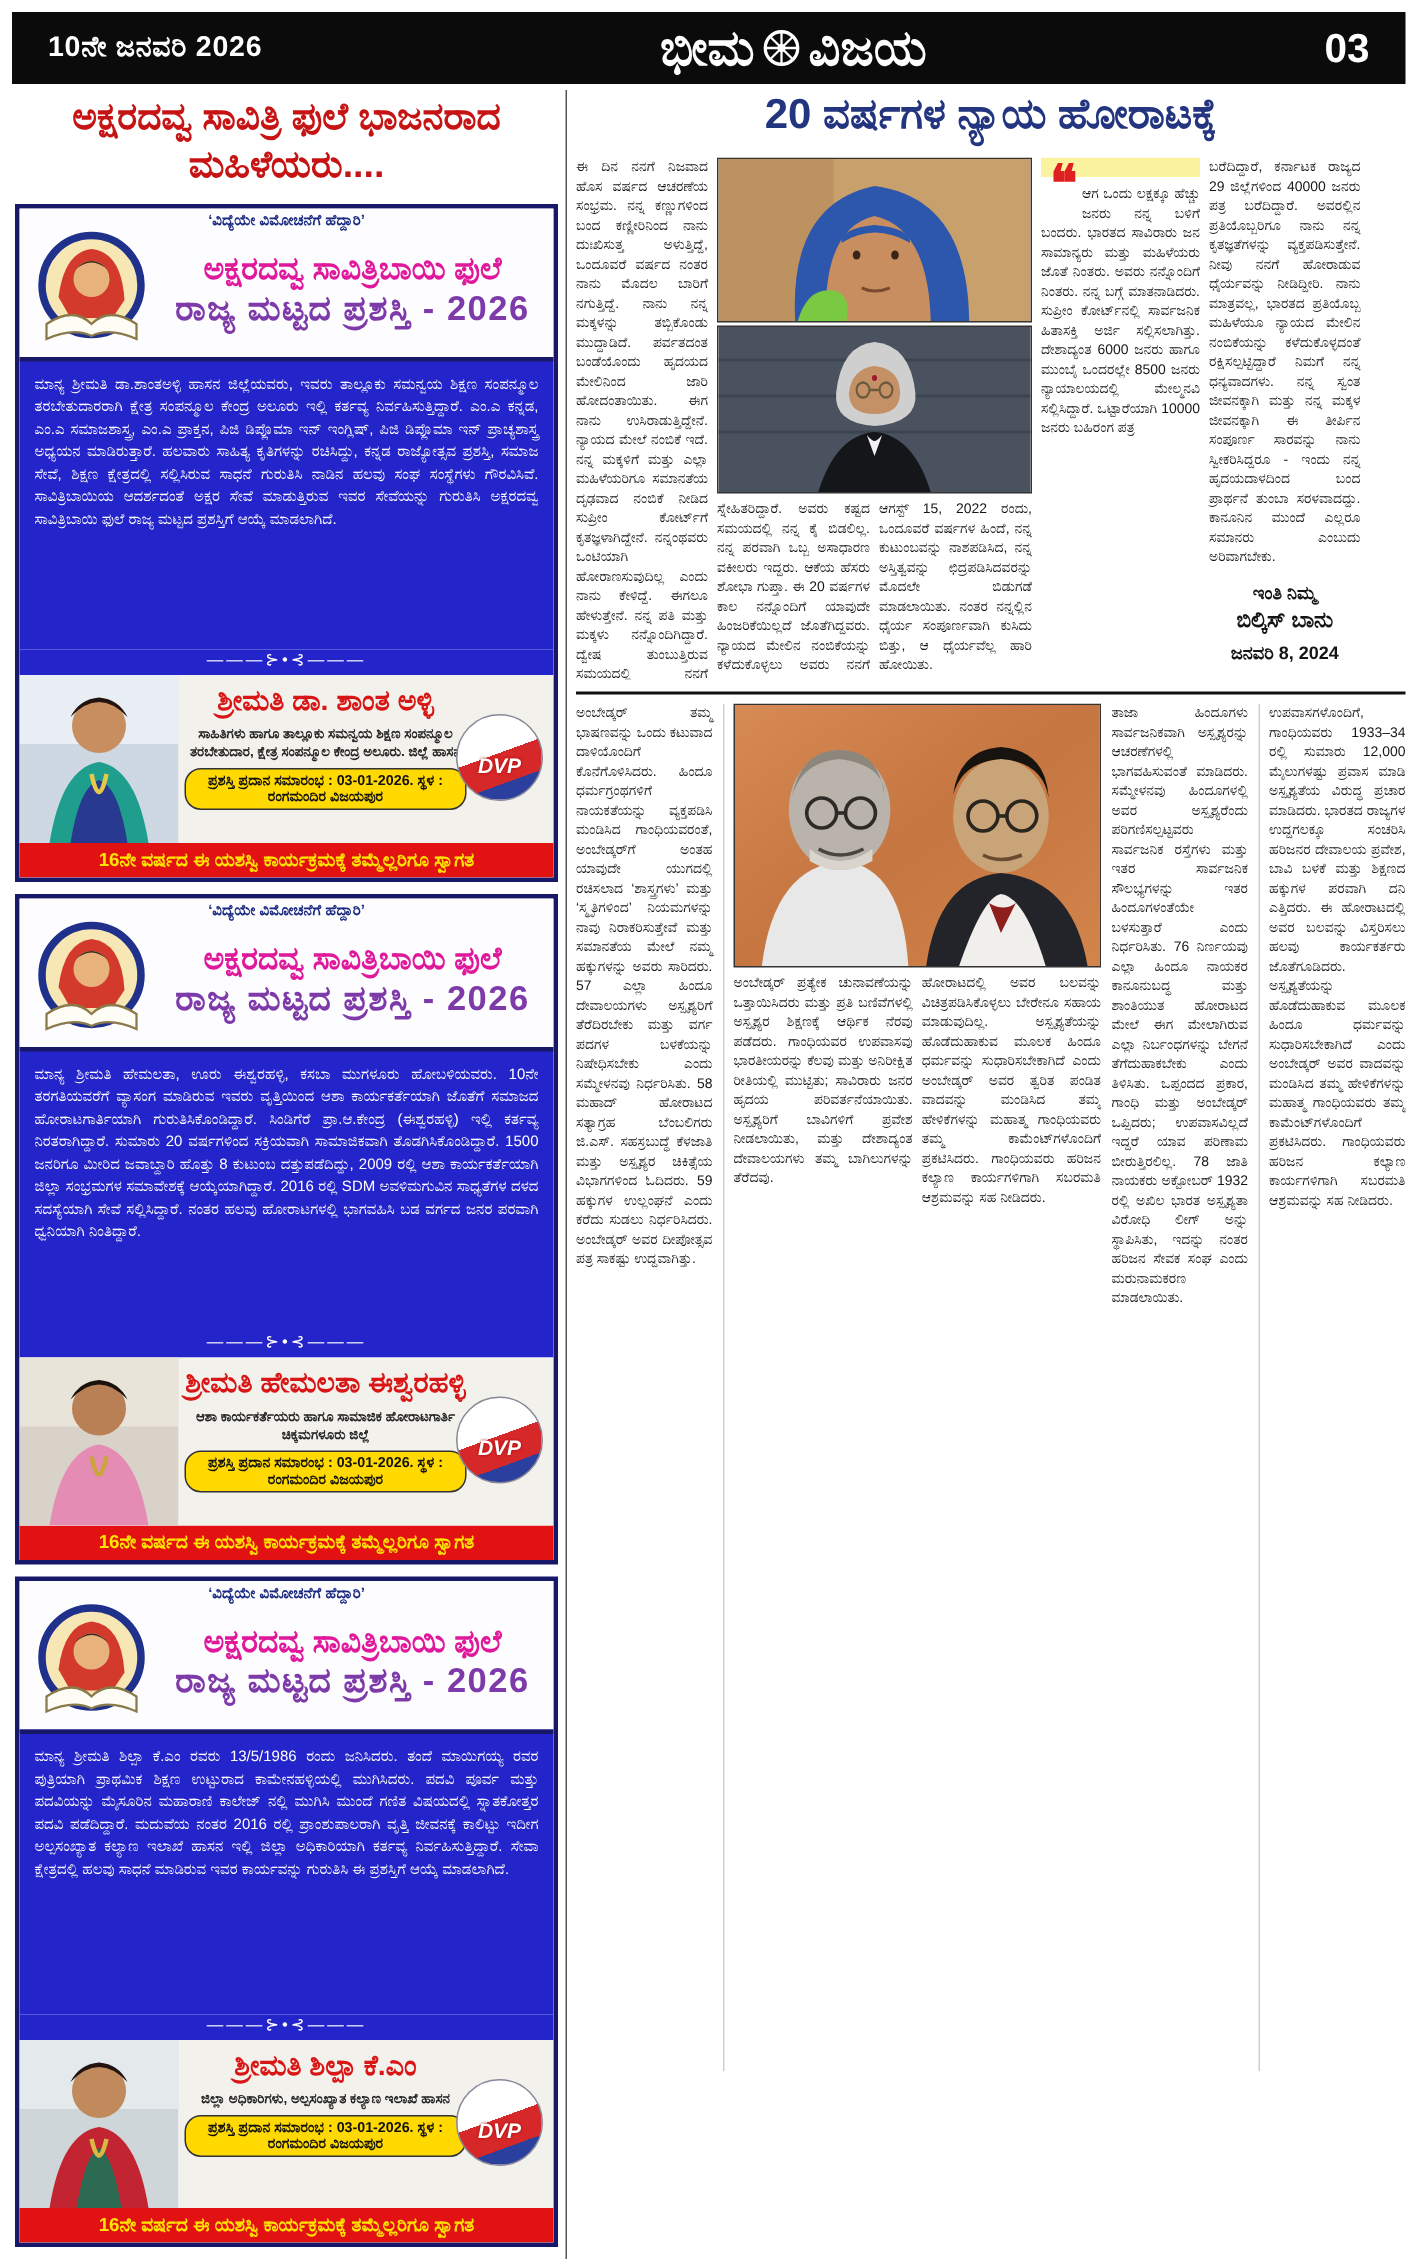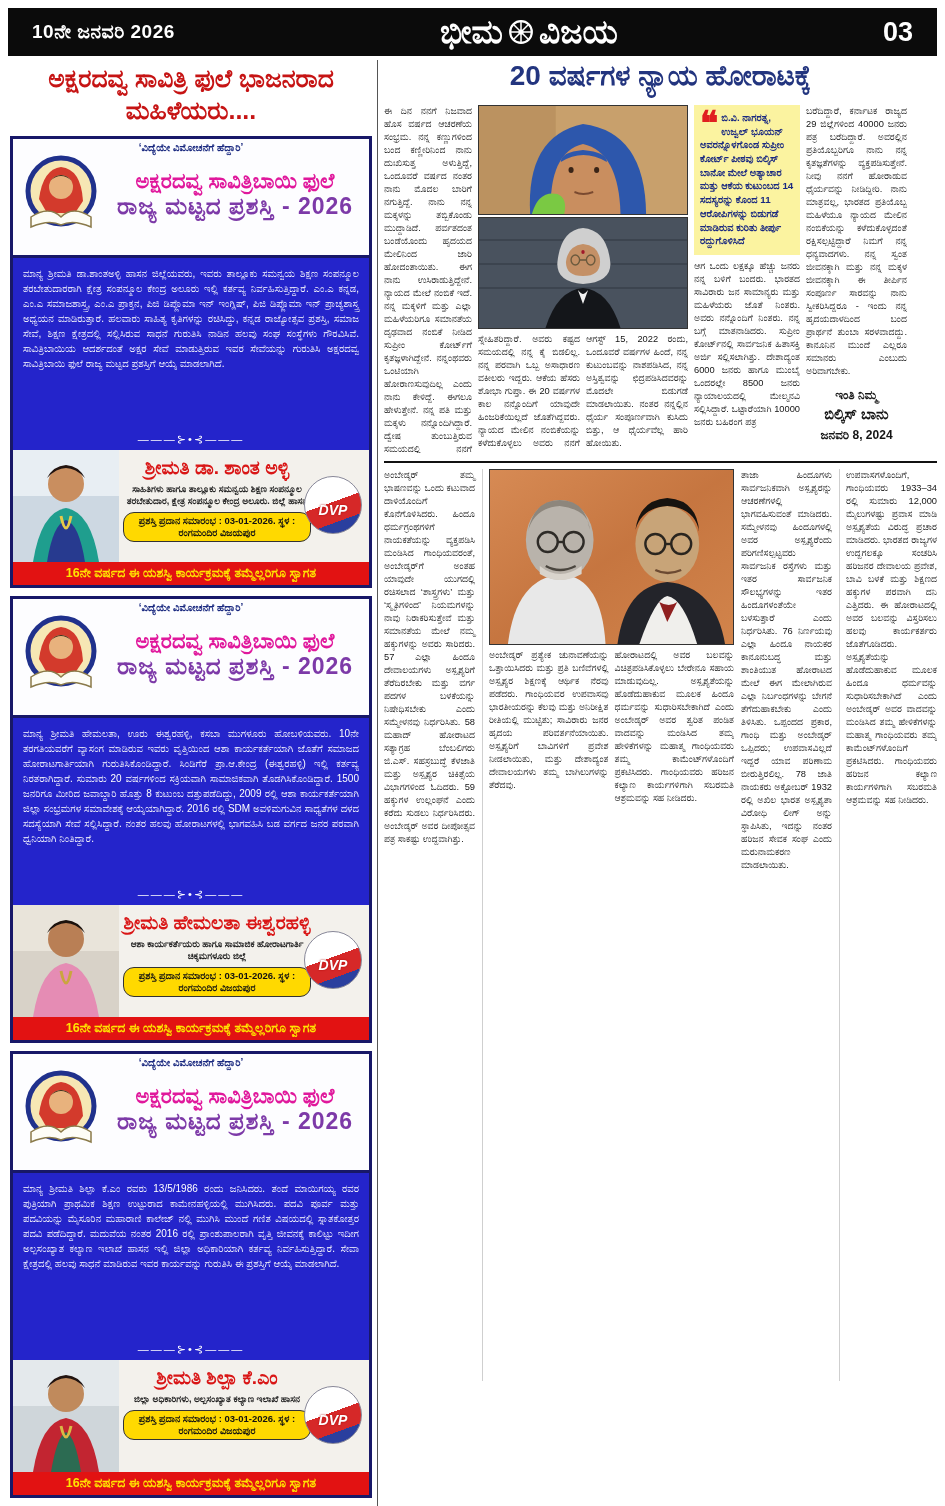--- a/index.html
+++ b/index.html
@@ -21,21 +21,21 @@
   
   .left-col{position:absolute;left:10px;top:62px;width:362px;}
   .left-head{
     color:#c61414;font-size:25px;font-weight:bold;line-height:1.28;text-align:center;margin:0 4px 10px;
   }
   .award-box{
     border:3px solid #181868;background:#fff;margin-bottom:8px;display:flex;flex-direction:column;
     overflow:hidden;box-sizing:border-box;
   }
   .ab-1{height:452px;} .ab-2{height:447px;} .ab-3{height:447px;}
-  .ab-head{background:#fdfdff;padding:3px 6px 20px;text-align:center;}
+  .ab-head{background:#fdfdff;padding:3px 6px 4px;text-align:center;}
   .ab-tagline{color:#1b2a80;font-size:10px;font-weight:bold;}
   .ab-head-row{display:flex;align-items:center;gap:4px;margin-top:1px;}
   .savitri{width:84px;height:80px;flex:none;}
   .ab-titles{flex:1;}
   .ab-title1{color:#e0189c;font-size:21px;font-weight:bold;line-height:1.15;}
   .ab-title2{color:#7d3aa8;font-size:23px;font-weight:bold;line-height:1.2;letter-spacing:1px;}
   .ab-body{
     background:#2424cb;color:#fff;font-size:10px;line-height:1.5;text-align:justify;
     padding:8px 10px 2px;flex:1;border-top:3px solid #181868;overflow:hidden;
   }
@@ -295,21 +295,20 @@
         </div>
         <div class="a1-sub">
           <div class="coltxt">ಸ್ನೇಹಿತರಿದ್ದಾರೆ. ಅವರು ಕಷ್ಟದ ಸಮಯದಲ್ಲಿ ನನ್ನ ಕೈ ಬಿಡಲಿಲ್ಲ. ನನ್ನ ಪರವಾಗಿ ಒಬ್ಬ ಅಸಾಧಾರಣ ವಕೀಲರು ಇದ್ದರು. ಆಕೆಯ ಹೆಸರು ಶೋಭಾ ಗುಪ್ತಾ. ಈ 20 ವರ್ಷಗಳ ಕಾಲ ನನ್ನೊಂದಿಗೆ ಯಾವುದೇ ಹಿಂಜರಿಕೆಯಿಲ್ಲದೆ ಜೊತೆಗಿದ್ದವರು. ನ್ಯಾಯದ ಮೇಲಿನ ನಂಬಿಕೆಯನ್ನು ಕಳೆದುಕೊಳ್ಳಲು ಅವರು ನನಗೆ ಅವಕಾಶ ನೀಡಲಿಲ್ಲ.</div>
           <div class="coltxt">ಆಗಸ್ಟ್ 15, 2022 ರಂದು, ಒಂದೂವರೆ ವರ್ಷಗಳ ಹಿಂದೆ, ನನ್ನ ಕುಟುಂಬವನ್ನು ನಾಶಪಡಿಸಿದ, ನನ್ನ ಅಸ್ತಿತ್ವವನ್ನು ಛಿದ್ರಪಡಿಸಿದವರನ್ನು ಮೊದಲೇ ಬಿಡುಗಡೆ ಮಾಡಲಾಯಿತು. ನಂತರ ನನ್ನಲ್ಲಿನ ಧೈರ್ಯ ಸಂಪೂರ್ಣವಾಗಿ ಕುಸಿದು ಬಿತ್ತು, ಆ ಧೈರ್ಯವೆಲ್ಲ ಹಾರಿ ಹೋಯಿತು.</div>
         </div>
       </div>
 
       <div class="a1-col3">
         <div class="quote-box">
           <span class="qmark">❝</span>
-          <span>ಬಿ.ವಿ. ನಾಗರತ್ನ, ಉಜ್ವಲ್ ಭೂಯನ್ ಅವರನ್ನೊಳಗೊಂಡ ಸುಪ್ರೀಂ ಕೋರ್ಟ್ ಪೀಠವು ಬಿಲ್ಕಿಸ್ ಬಾನೋ ಮೇಲೆ ಅತ್ಯಾಚಾರ ಮತ್ತು ಆಕೆಯ ಕುಟುಂಬದ 14 ಸದಸ್ಯರನ್ನು ಕೊಂದ 11 ಆರೋಪಿಗಳನ್ನು ಬಿಡುಗಡೆ ಮಾಡಿರುವ ಕುರಿತು ತೀರ್ಪು ರದ್ದುಗೊಳಿಸಿದೆ</span>
         </div>
         <div class="coltxt">ಆಗ ಒಂದು ಲಕ್ಷಕ್ಕೂ ಹೆಚ್ಚು ಜನರು ನನ್ನ ಬಳಿಗೆ ಬಂದರು. ಭಾರತದ ಸಾವಿರಾರು ಜನ ಸಾಮಾನ್ಯರು ಮತ್ತು ಮಹಿಳೆಯರು ಜೊತೆ ನಿಂತರು. ಅವರು ನನ್ನೊಂದಿಗೆ ನಿಂತರು. ನನ್ನ ಬಗ್ಗೆ ಮಾತನಾಡಿದರು. ಸುಪ್ರೀಂ ಕೋರ್ಟ್‌ನಲ್ಲಿ ಸಾರ್ವಜನಿಕ ಹಿತಾಸಕ್ತಿ ಅರ್ಜಿ ಸಲ್ಲಿಸಲಾಗಿತ್ತು. ದೇಶಾದ್ಯಂತ 6000 ಜನರು ಹಾಗೂ ಮುಂಬೈ ಒಂದರಲ್ಲೇ 8500 ಜನರು ನ್ಯಾಯಾಲಯದಲ್ಲಿ ಮೇಲ್ಮನವಿ ಸಲ್ಲಿಸಿದ್ದಾರೆ. ಒಟ್ಟಾರೆಯಾಗಿ 10000 ಜನರು ಬಹಿರಂಗ ಪತ್ರ</div>
       </div>
 
       <div class="a1-col4">
         <div class="coltxt">ಬರೆದಿದ್ದಾರೆ, ಕರ್ನಾಟಕ ರಾಜ್ಯದ 29 ಜಿಲ್ಲೆಗಳಿಂದ 40000 ಜನರು ಪತ್ರ ಬರೆದಿದ್ದಾರೆ. ಅವರಲ್ಲಿನ ಪ್ರತಿಯೊಬ್ಬರಿಗೂ ನಾನು ನನ್ನ ಕೃತಜ್ಞತೆಗಳನ್ನು ವ್ಯಕ್ತಪಡಿಸುತ್ತೇನೆ. ನೀವು ನನಗೆ ಹೋರಾಡುವ ಧೈರ್ಯವನ್ನು ನೀಡಿದ್ದೀರಿ. ನಾನು ಮಾತ್ರವಲ್ಲ, ಭಾರತದ ಪ್ರತಿಯೊಬ್ಬ ಮಹಿಳೆಯೂ ನ್ಯಾಯದ ಮೇಲಿನ ನಂಬಿಕೆಯನ್ನು ಕಳೆದುಕೊಳ್ಳದಂತೆ ರಕ್ಷಿಸಲ್ಪಟ್ಟಿದ್ದಾರೆ ನಿಮಗೆ ನನ್ನ ಧನ್ಯವಾದಗಳು. ನನ್ನ ಸ್ವಂತ ಜೀವನಕ್ಕಾಗಿ ಮತ್ತು ನನ್ನ ಮಕ್ಕಳ ಜೀವನಕ್ಕಾಗಿ ಈ ತೀರ್ಪಿನ ಸಂಪೂರ್ಣ ಸಾರವನ್ನು ನಾನು ಸ್ವೀಕರಿಸಿದ್ದರೂ - ಇಂದು ನನ್ನ ಹೃದಯದಾಳದಿಂದ ಬಂದ ಪ್ರಾರ್ಥನೆ ತುಂಬಾ ಸರಳವಾದದ್ದು. ಕಾನೂನಿನ ಮುಂದೆ ಎಲ್ಲರೂ ಸಮಾನರು ಎಂಬುದು ಅರಿವಾಗಬೇಕು.</div>
         <div class="signature">
           <div class="sig1">ಇಂತಿ ನಿಮ್ಮ</div>
           <div class="sig2">ಬಿಲ್ಕಿಸ್ ಬಾನು</div>
           <div class="sig3">ಜನವರಿ 8, 2024</div>

